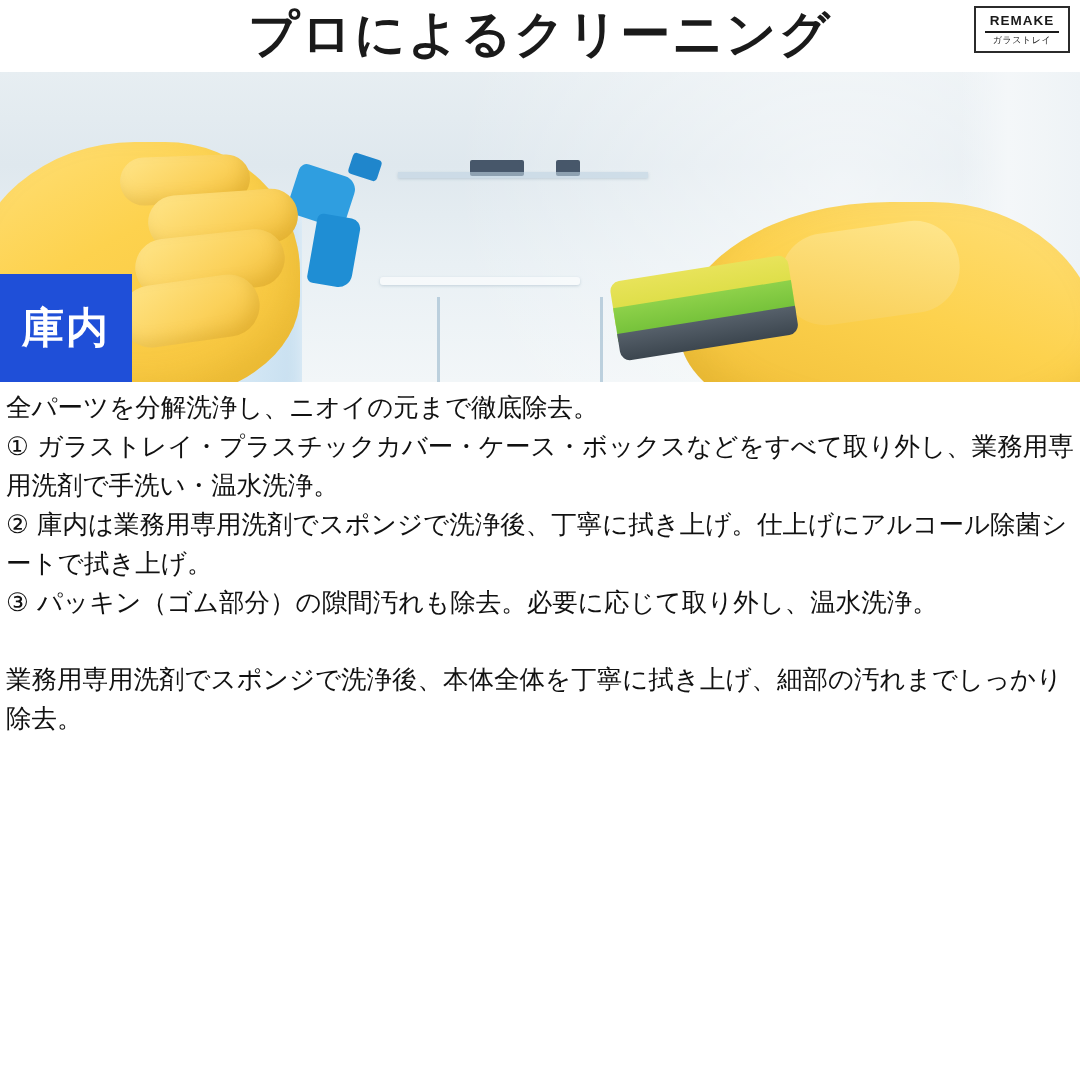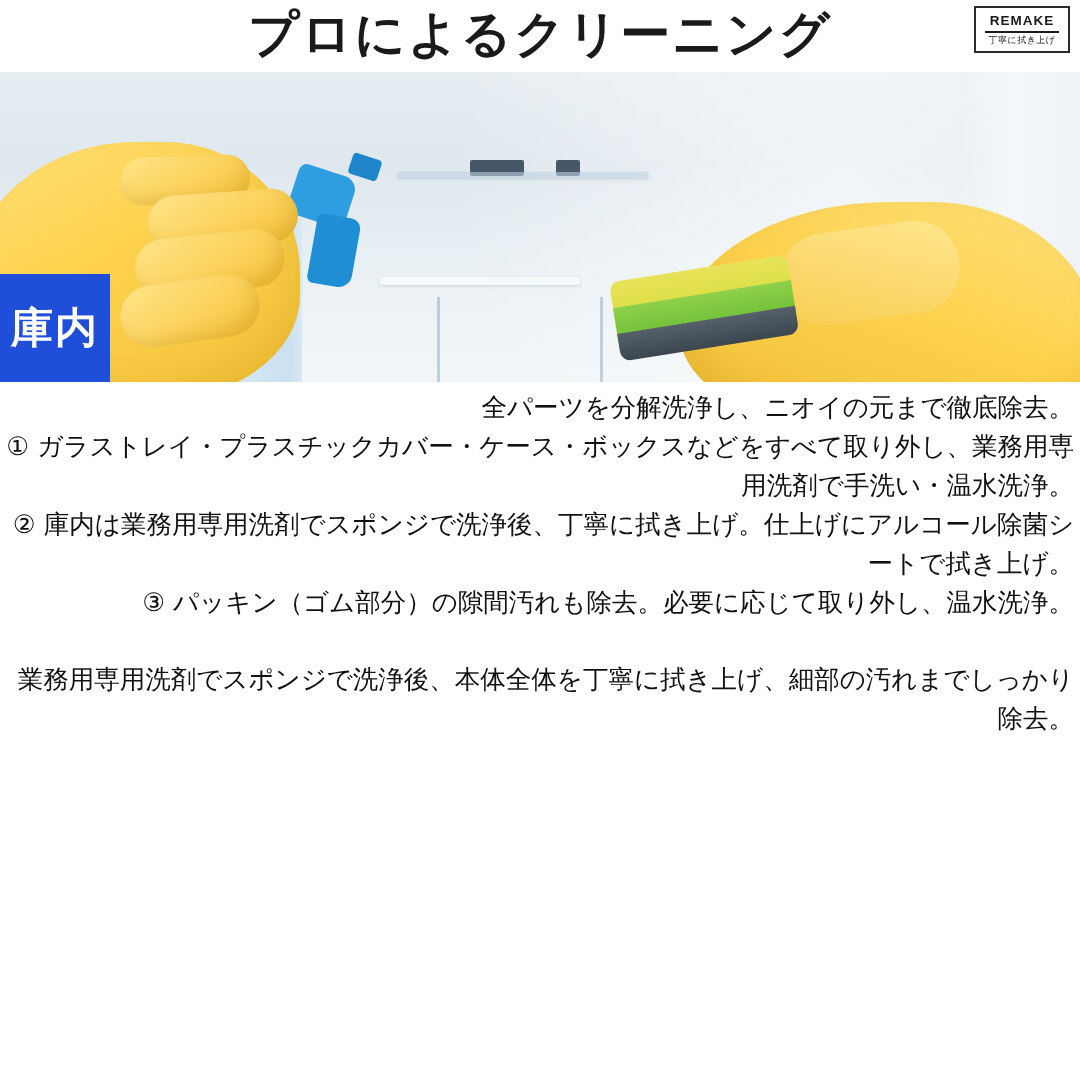--- a/index.html
+++ b/index.html
@@ -363,35 +363,34 @@
 
   
   .label-chip {
     position: absolute;
     background: #1f4fd8;
     color: #ffffff;
     font-family: "DejaVu Sans", "Liberation Sans", sans-serif;
     font-weight: 700;
     font-size: 42px;
     letter-spacing: 2px;
-    width: 110px;
+    width: 132px;
     height: 108px;
     display: flex;
     align-items: center;
     justify-content: center;
     left: 0;
     bottom: 0;
   }
 
   
   .text-block {
     padding: 6px 6px 4px 6px;
     font-family: "DejaVu Sans", "Liberation Sans", sans-serif;
     color: #111111;
-    text-align: right;
   }
   .text-block p {
     margin: 0;
     font-size: 25.5px;
     line-height: 39px;
     letter-spacing: 0px;
     white-space: pre-wrap;
   }
   .block-1 { height: 262px; }
   .block-2 { }
@@ -399,21 +398,21 @@
 </head>
 <body>
 
 <div class="page">
 
   <div class="header">
     <div class="header-title">プロによるクリーニング</div>
     <div class="logo-box">
       <div class="logo-main">REMAKE</div>
       <div class="logo-rule"></div>
-      <div class="logo-sub">丁寧に拭き上げ</div>
+      <div class="logo-sub">ガラストレイ</div>
     </div>
   </div>
 
   <div class="photo photo-1">
     <div class="bg"></div>
     <div class="panel-dark p1"></div>
     <div class="panel-dark p2"></div>
     <div class="shelf s2"></div>
     <div class="shelf s1"></div>
     <div class="divider-v d1"></div>

